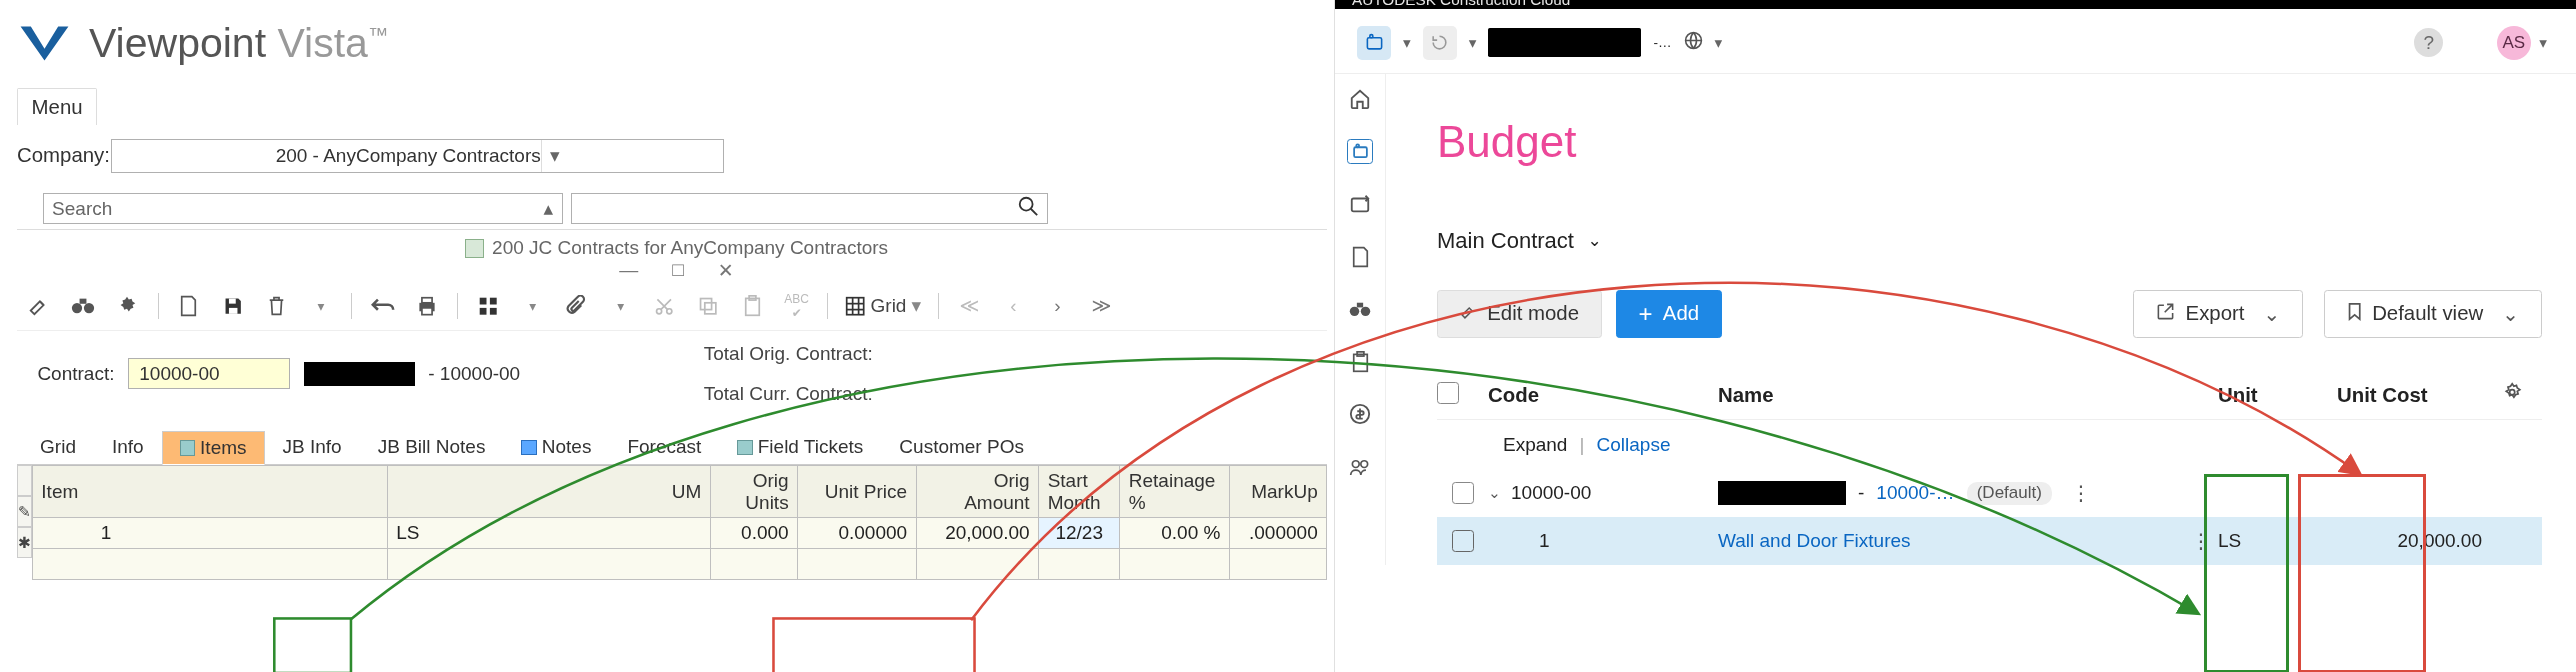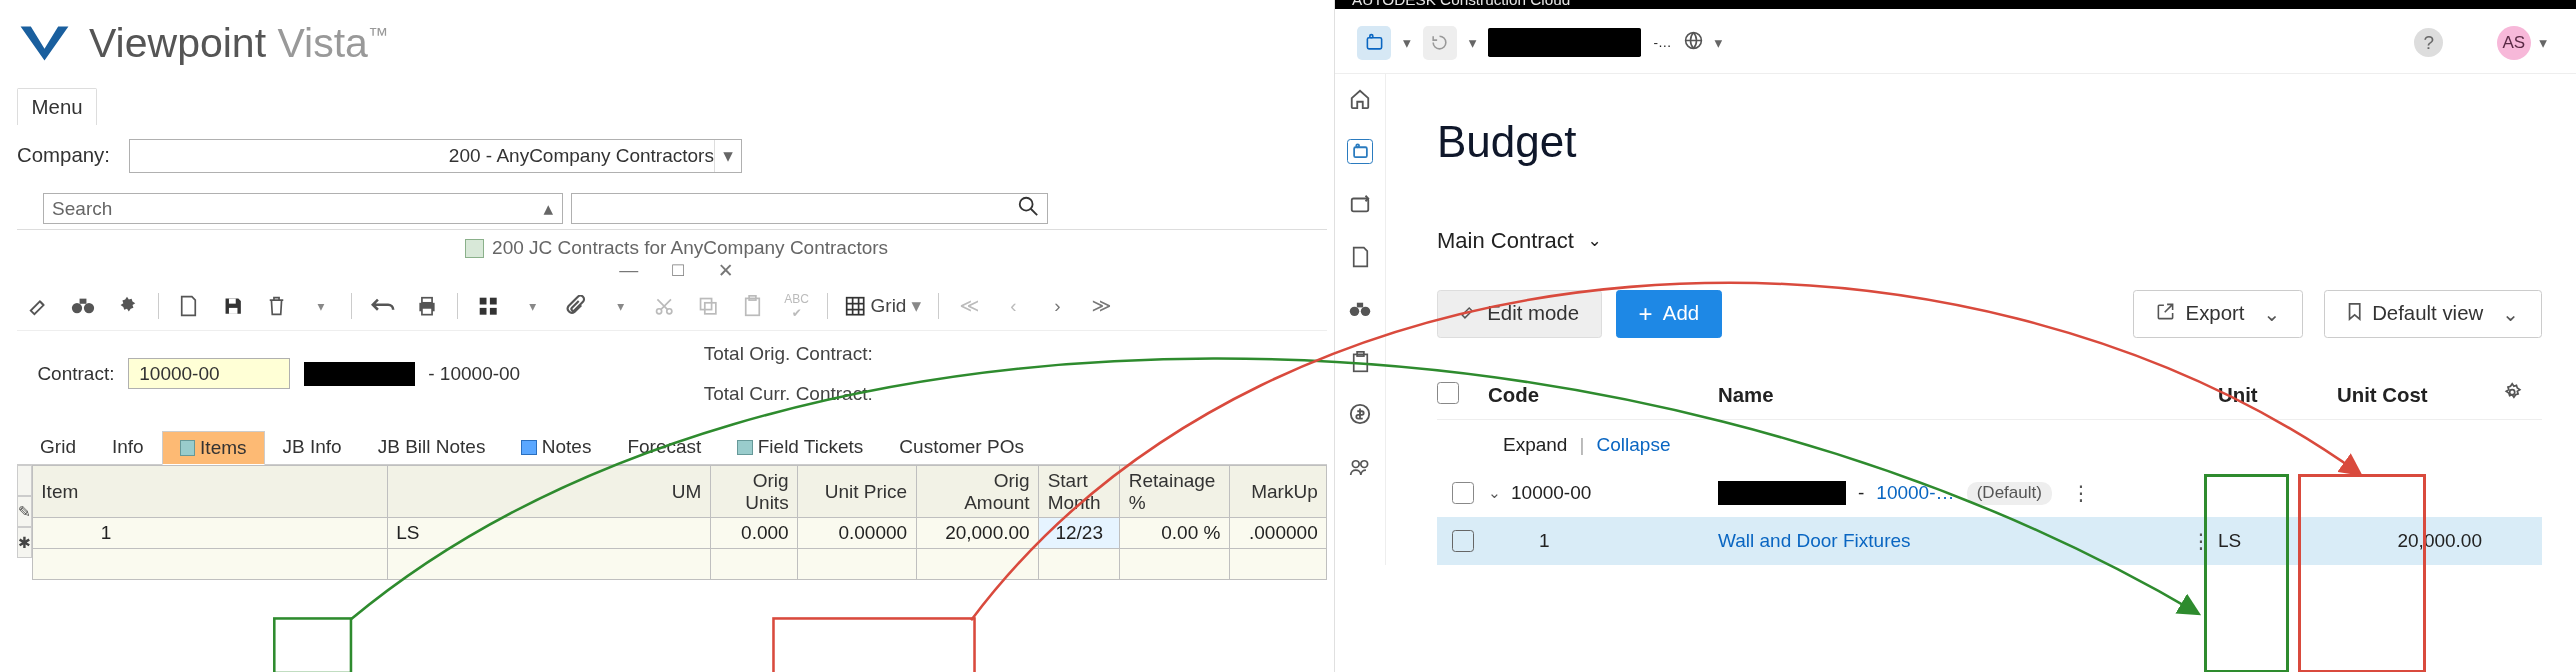--- a/index.html
+++ b/index.html
@@ -23,24 +23,24 @@
     .logo-text b { font-weight: 400; color: #555; }
     .logo-text .light { color: #999; }
 
     .menu-row { margin-bottom: 13.6px; }
     .menu-tab {
       display: inline-block; padding: 6.8px 13.6px;
       border-top: 0.9px solid #ddd; border-left: 0.9px solid #ddd; border-right: 0.9px solid #ddd;
       border-radius: 1.7px 1.7px 0 0; font-size: 20.4px; color: #333; background:#fff;
     }
 
-    .company-row { display: flex; align-items: center; gap: 19px; margin-bottom: 20.4px; margin-left: 0; }
+    .company-row { display: flex; align-items: center; gap: 1px; margin-bottom: 20.4px; margin-left: 0; }
     .company-label { font-size: 20.4px; color: #333; }
     .company-select {
-      display: flex; align-items: center; justify-content: flex-end;
+      display: flex; align-items: center; justify-content: center;
       width: 613px; height: 34px;
       border: 0.9px solid #b0b0b0; background: #fff;
       padding: 0 0 0 8.5px; font-size: 19px; color: #333;
     }
     .company-select .dd-btn {
       width: 27px; height: 100%; border-left: 0.9px solid #ddd;
       display:flex; align-items:center; justify-content:center; color:#666;
     }
 
     .search-row { display:flex; gap: 8.5px; margin-bottom: 5.1px; }
@@ -145,21 +145,21 @@
 
     .right-body { display:flex; }
     .side-rail {
       width:51px; display:flex; flex-direction:column; align-items:center; gap:27px;
       padding-top:12px; border-right:0.9px solid #eee;
     }
     .rail-ico { width:25.6px; height:25.6px; display:flex; align-items:center; justify-content:center; color:#555; font-size:20.4px; }
     .rail-ico.boxed { border:1.7px solid #2a7bbf; border-radius:3.4px; color:#2a7bbf; }
 
     .right-main { flex:1; padding: 6.8px 34px 0 51px; }
-    .page-title { font-size:44px; font-weight:400; color:#0f172a; margin: 36px 0 61px 0; }
+    .page-title { font-size:44px; font-weight:400; color:#ec4899; margin: 36px 0 61px 0; }
     .sub-row { display:flex; align-items:center; gap:13.6px; margin-bottom:36px; font-size:22px; color:#222; }
 
     .actions-row { display:flex; align-items:center; justify-content:space-between; margin-bottom:34px; }
     .actions-left { display:flex; gap:13.6px; }
     .btn {
       display:flex; align-items:center; gap:10.2px;
       height:48px; padding:0 22px; border-radius:3.4px; font-size:20.4px;
       border:0.9px solid #ccc; background:#fff; color:#333;
     }
     .btn.gray-fill { background:#eee; border:0.9px solid #ddd; }

